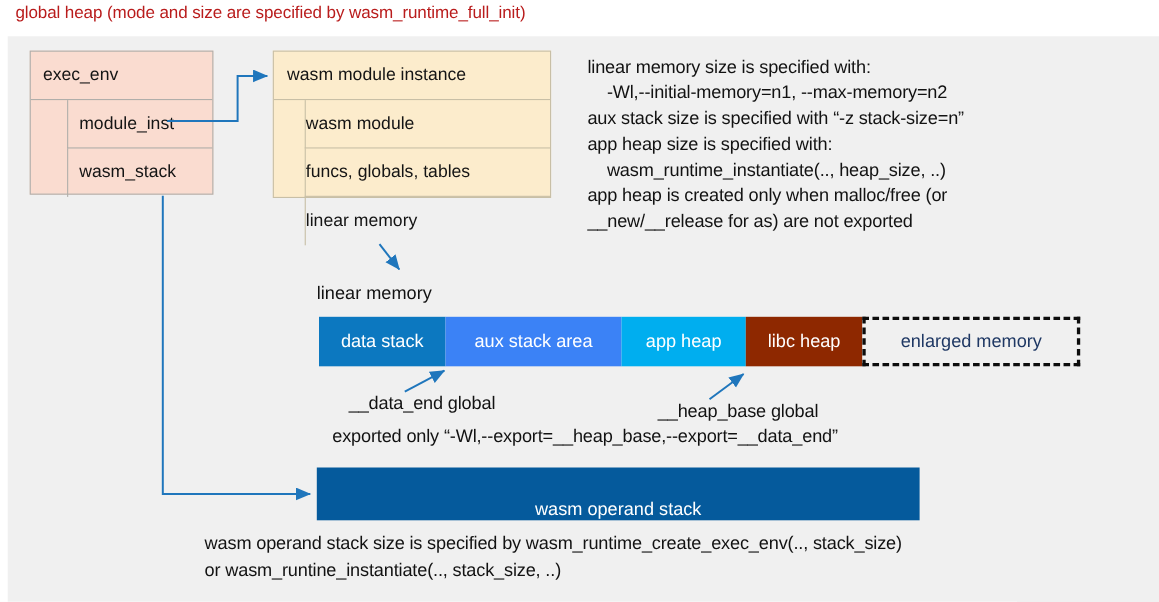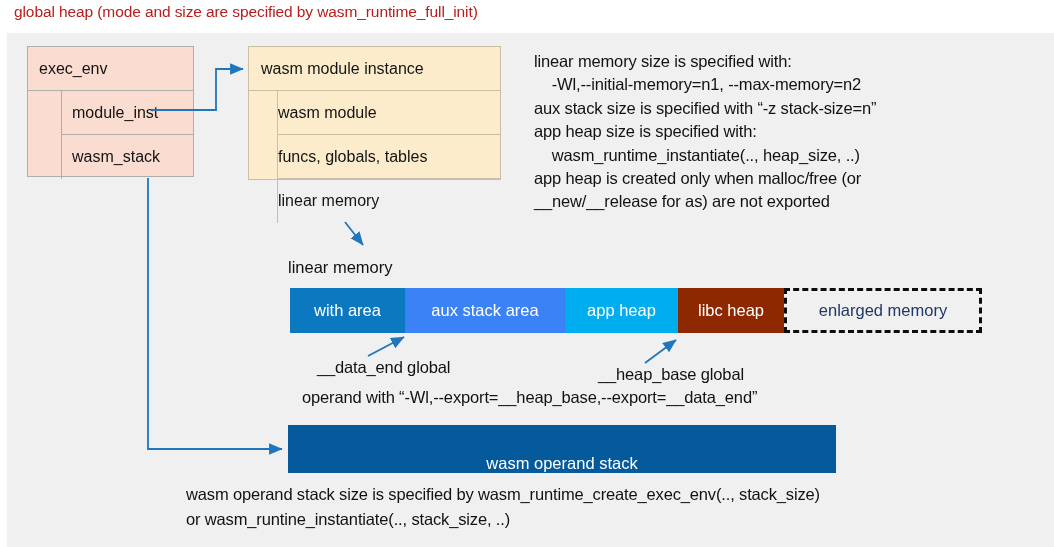--- a/index.html
+++ b/index.html
@@ -237,39 +237,39 @@
 aux stack size is specified with “-z stack-size=n”
 app heap size is specified with:
     wasm_runtime_instantiate(.., heap_size, ..)
 app heap is created only when malloc/free (or
 __new/__release for as) are not exported</div>
 
   <div class="lm-caption">linear memory</div>
 
   <div class="membar">
     <div class="seg" style="width: 115px; background: rgb(12, 120, 192);">
-      <span>with area</span>
+      <span>data stack</span>
     </div>
     <div class="seg" style="width: 160px; background: #3b82f6;">
       <span>aux stack area</span>
     </div>
     <div class="seg" style="width: 113px; background: rgb(0, 174, 239);">
       <span>app heap</span>
     </div>
     <div class="seg" style="width: 106px; background: rgb(142, 40, 0);">
       <span>libc heap</span>
     </div>
     <div class="seg enlarged" style="width: 198px;">
       <span>enlarged memory</span>
     </div>
   </div>
 
   <div class="ann" style="left:317px; top:358px;">__data_end global</div>
   <div class="ann" style="left:598px; top:365px;">__heap_base global</div>
-  <div class="ann" style="left:302px; top:388px;">operand with “-Wl,--export=__heap_base,--export=__data_end”</div>
+  <div class="ann" style="left:302px; top:388px;">exported only “-Wl,--export=__heap_base,--export=__data_end”</div>
 
   <div class="opstack" style="background: rgb(5, 90, 156);">
     <span>wasm operand stack</span>
   </div>
 
   <div class="bottom-text">wasm operand stack size is specified by wasm_runtime_create_exec_env(.., stack_size)
 or wasm_runtine_instantiate(.., stack_size, ..)</div>
 
   <svg class="arrows" viewBox="0 0 1054 547">
     <defs>

